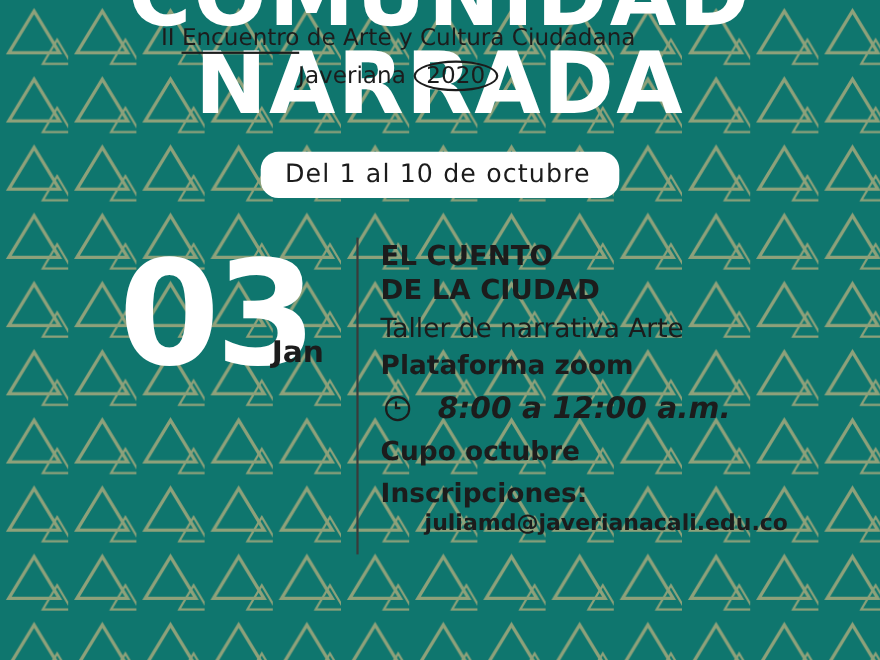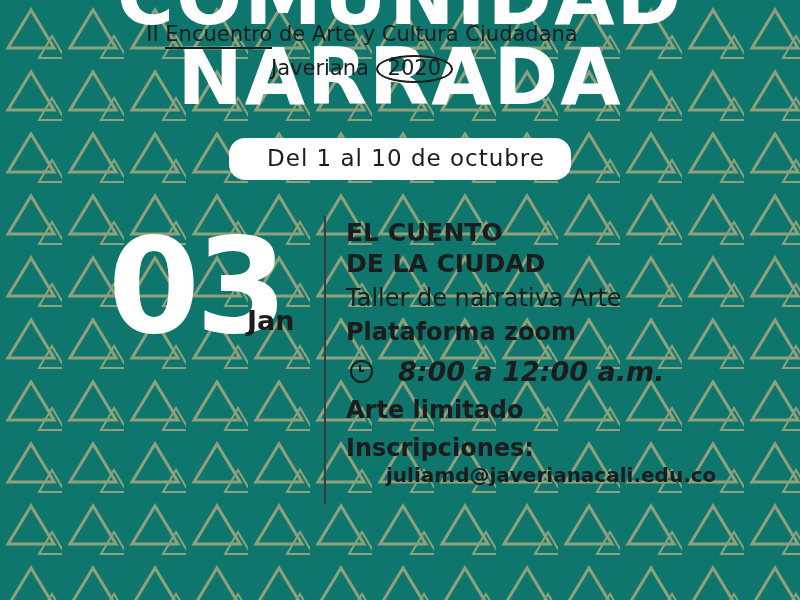--- a/index.html
+++ b/index.html
@@ -80,21 +80,21 @@
     line-height: 1;
   }
 
   .date-banner {
     position: absolute;
     top: 138px;
     left: 50%;
     transform: translateX(-50%);
     background: #ffffff;
     border-radius: 16px;
-    padding: 7px 26px 9px 38px;
+    padding: 7px 26px 9px 22px;
     font-size: 23px;
     color: #1c1c1c;
     letter-spacing: 1px;
     white-space: nowrap;
   }
 
   
   .day-block {
     position: absolute;
     left: 0;
@@ -250,18 +250,18 @@
 
   <div class="details">
     <div class="title-line">EL CUENTO</div>
     <div class="title-line">DE LA CIUDAD</div>
     <div class="sub-line">Taller de narrativa Arte</div>
     <div class="platform">Plataforma zoom</div>
     <div class="time-row">
       <span class="clock-icon"></span>
       <span class="time-text">8:00 a 12:00 a.m.</span>
     </div>
-    <div class="cupo">Arte limitado</div>
+    <div class="cupo">Cupo octubre</div>
     <div class="cupo">Inscripciones:</div>
     <div class="email">juliamd@javerianacali.edu.co</div>
   </div>
 
 </div>
 
 </body></html>

